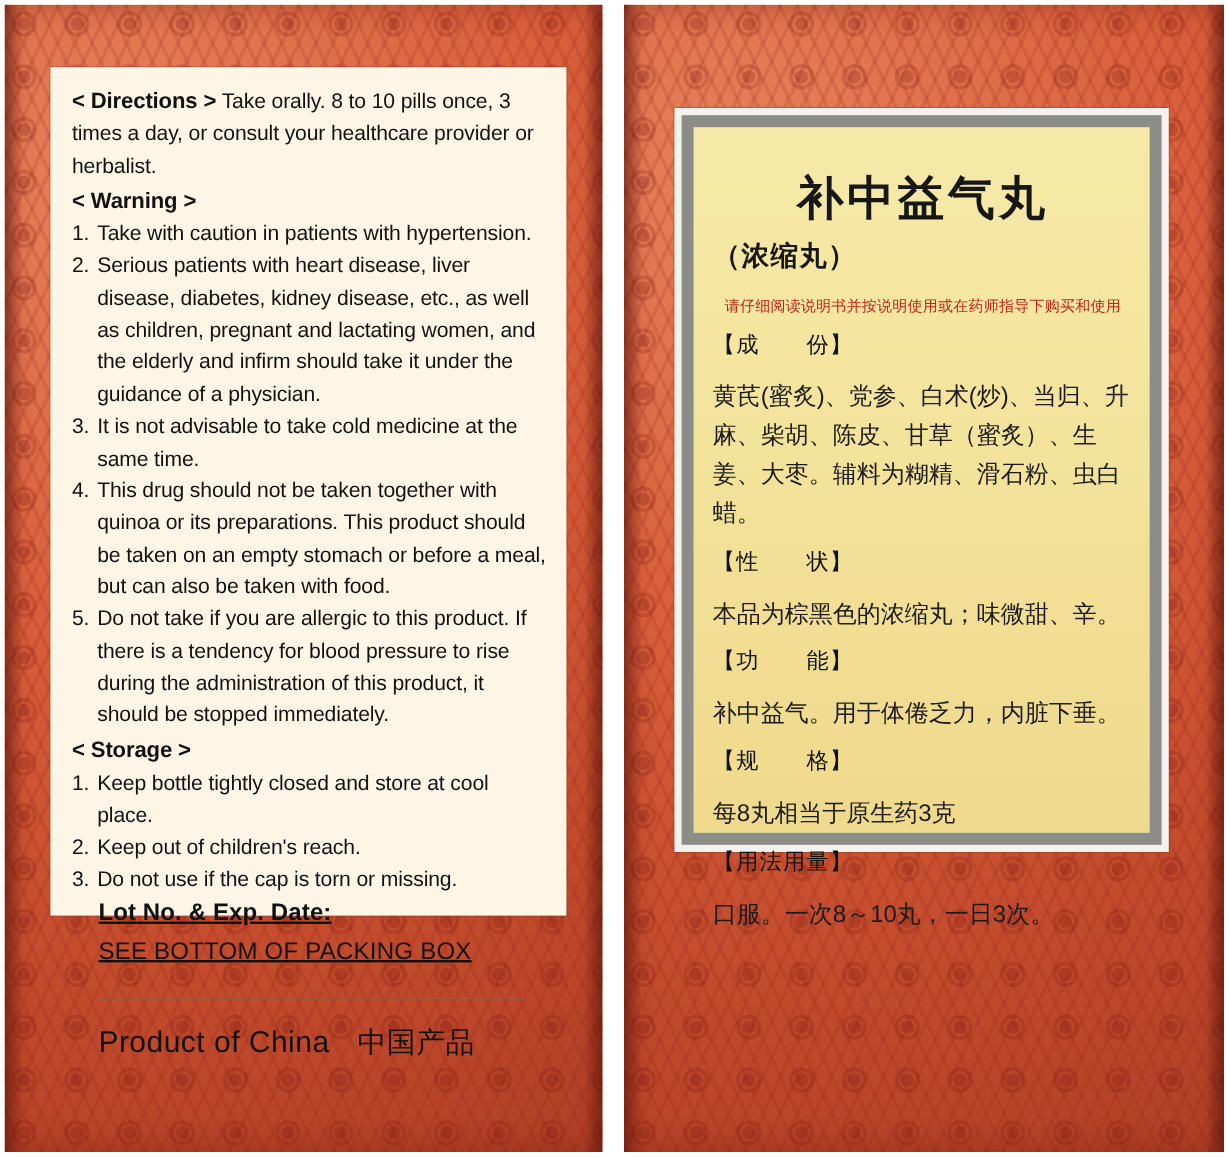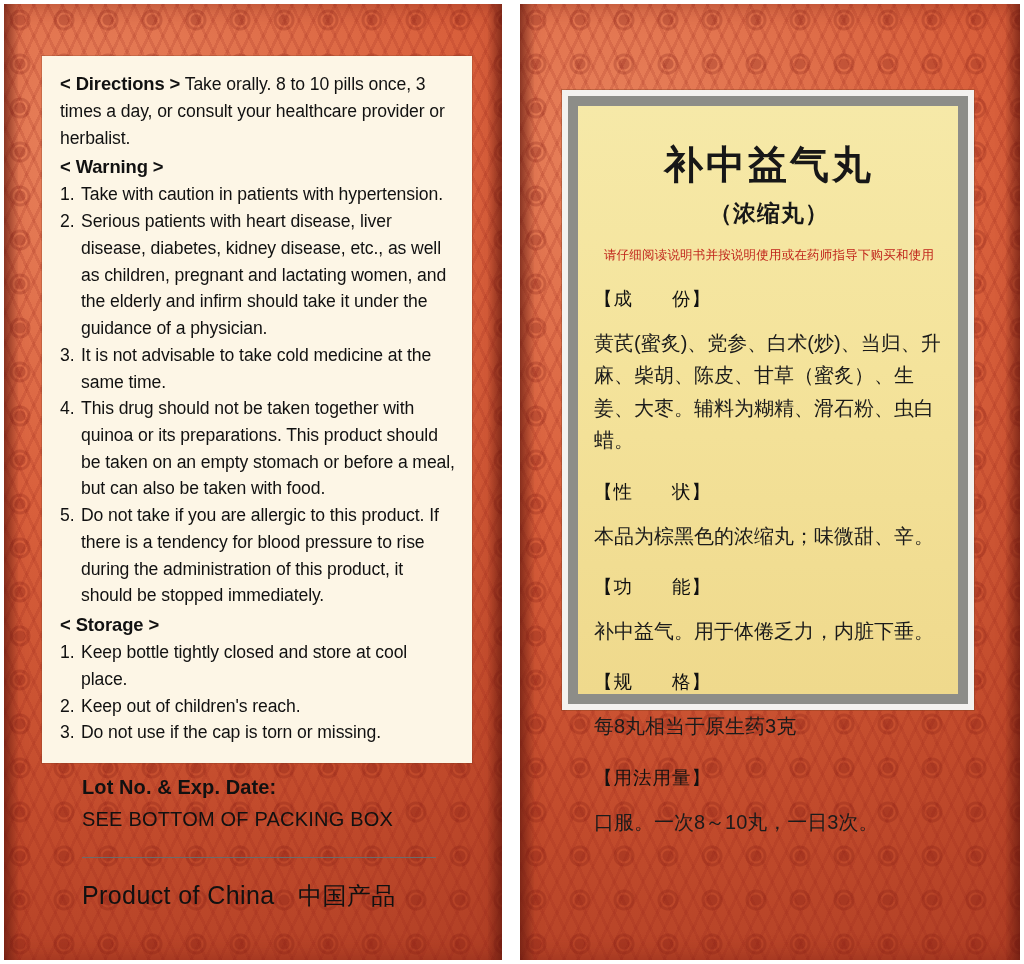--- a/index.html
+++ b/index.html
@@ -91,22 +91,22 @@
     margin: 0 0 0 0;
   }
   ol.num > li .marker {
     position: absolute;
     left: 0;
     top: 0;
   }
   .block-gap { height: 2px; }
 
   #lot-block {
-    margin-top: 26px;
     padding-left: 22px;
+    text-decoration: underline;
   }
   #lot-title {
     font-weight: bold;
     font-size: 20px;
     letter-spacing: 0.1px;
   }
   #lot-value {
     font-size: 20px;
     letter-spacing: 0.2px;
     margin-top: 2px;
@@ -152,40 +152,39 @@
   #cn-title {
     text-align: center;
     font-family: "DejaVu Sans", sans-serif;
     font-weight: bold;
     font-size: 39px;
     letter-spacing: 3px;
     color: #171717;
     margin-top: 18px;
   }
   #cn-subtitle {
-    text-align: center;
     font-family: "DejaVu Sans", sans-serif;
     font-weight: bold;
     font-size: 23px;
     letter-spacing: 1px;
     margin-top: 6px;
     color: #171717;
   }
   #cn-notice {
     text-align: center;
     font-family: "DejaVu Sans", sans-serif;
     font-size: 12.5px;
     color: #c0241b;
     margin-top: 18px;
     letter-spacing: 0.2px;
   }
   .cn-sec {
     font-family: "DejaVu Sans", sans-serif;
     font-size: 18.5px;
-    margin-top: 22px;
+    margin-top: 10px;
     color: #111;
     letter-spacing: 1px;
   }
   .cn-text {
     font-family: Liberation Sans, sans-serif;
     font-size: 20px;
     line-height: 1.62;
     color: #1b1b1b;
     margin-top: 16px;
   }

